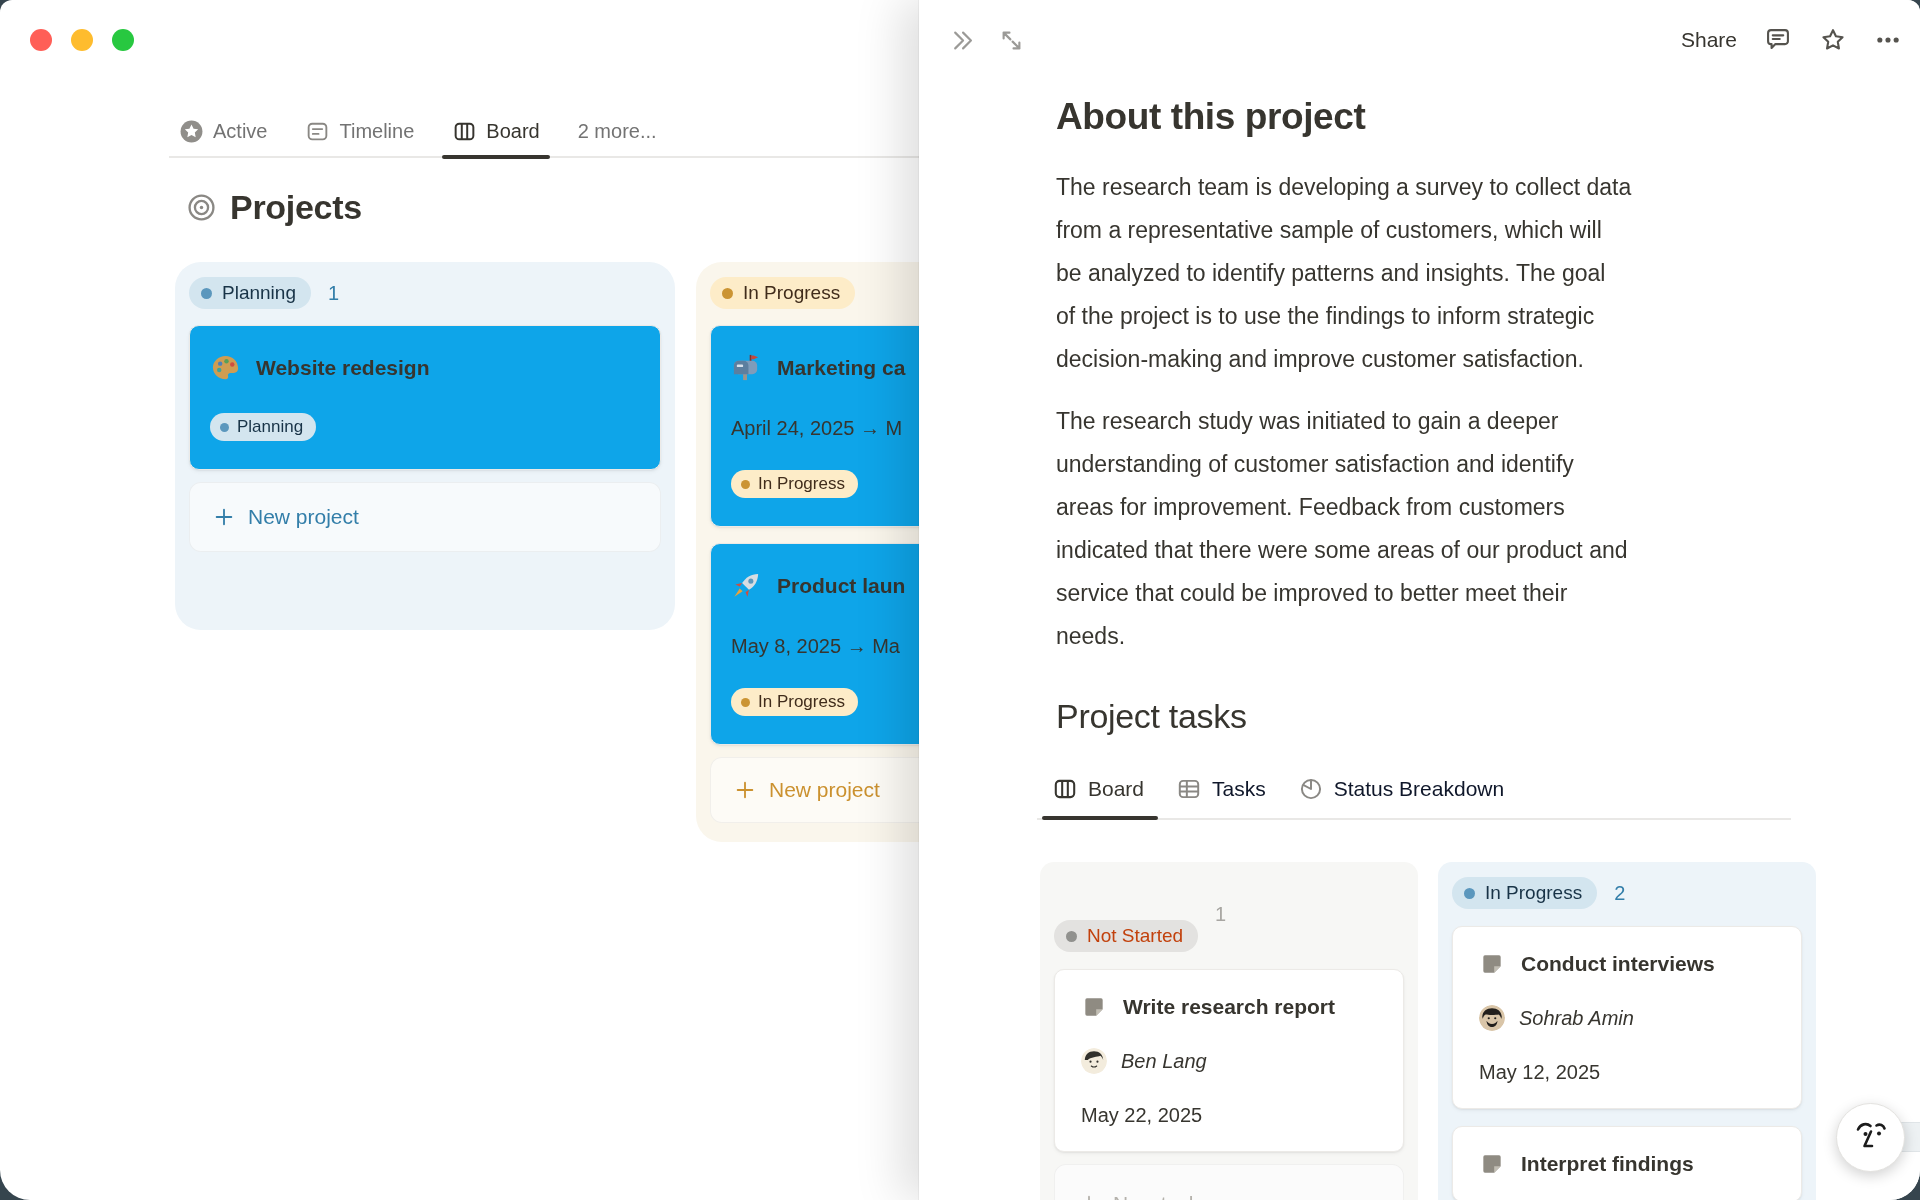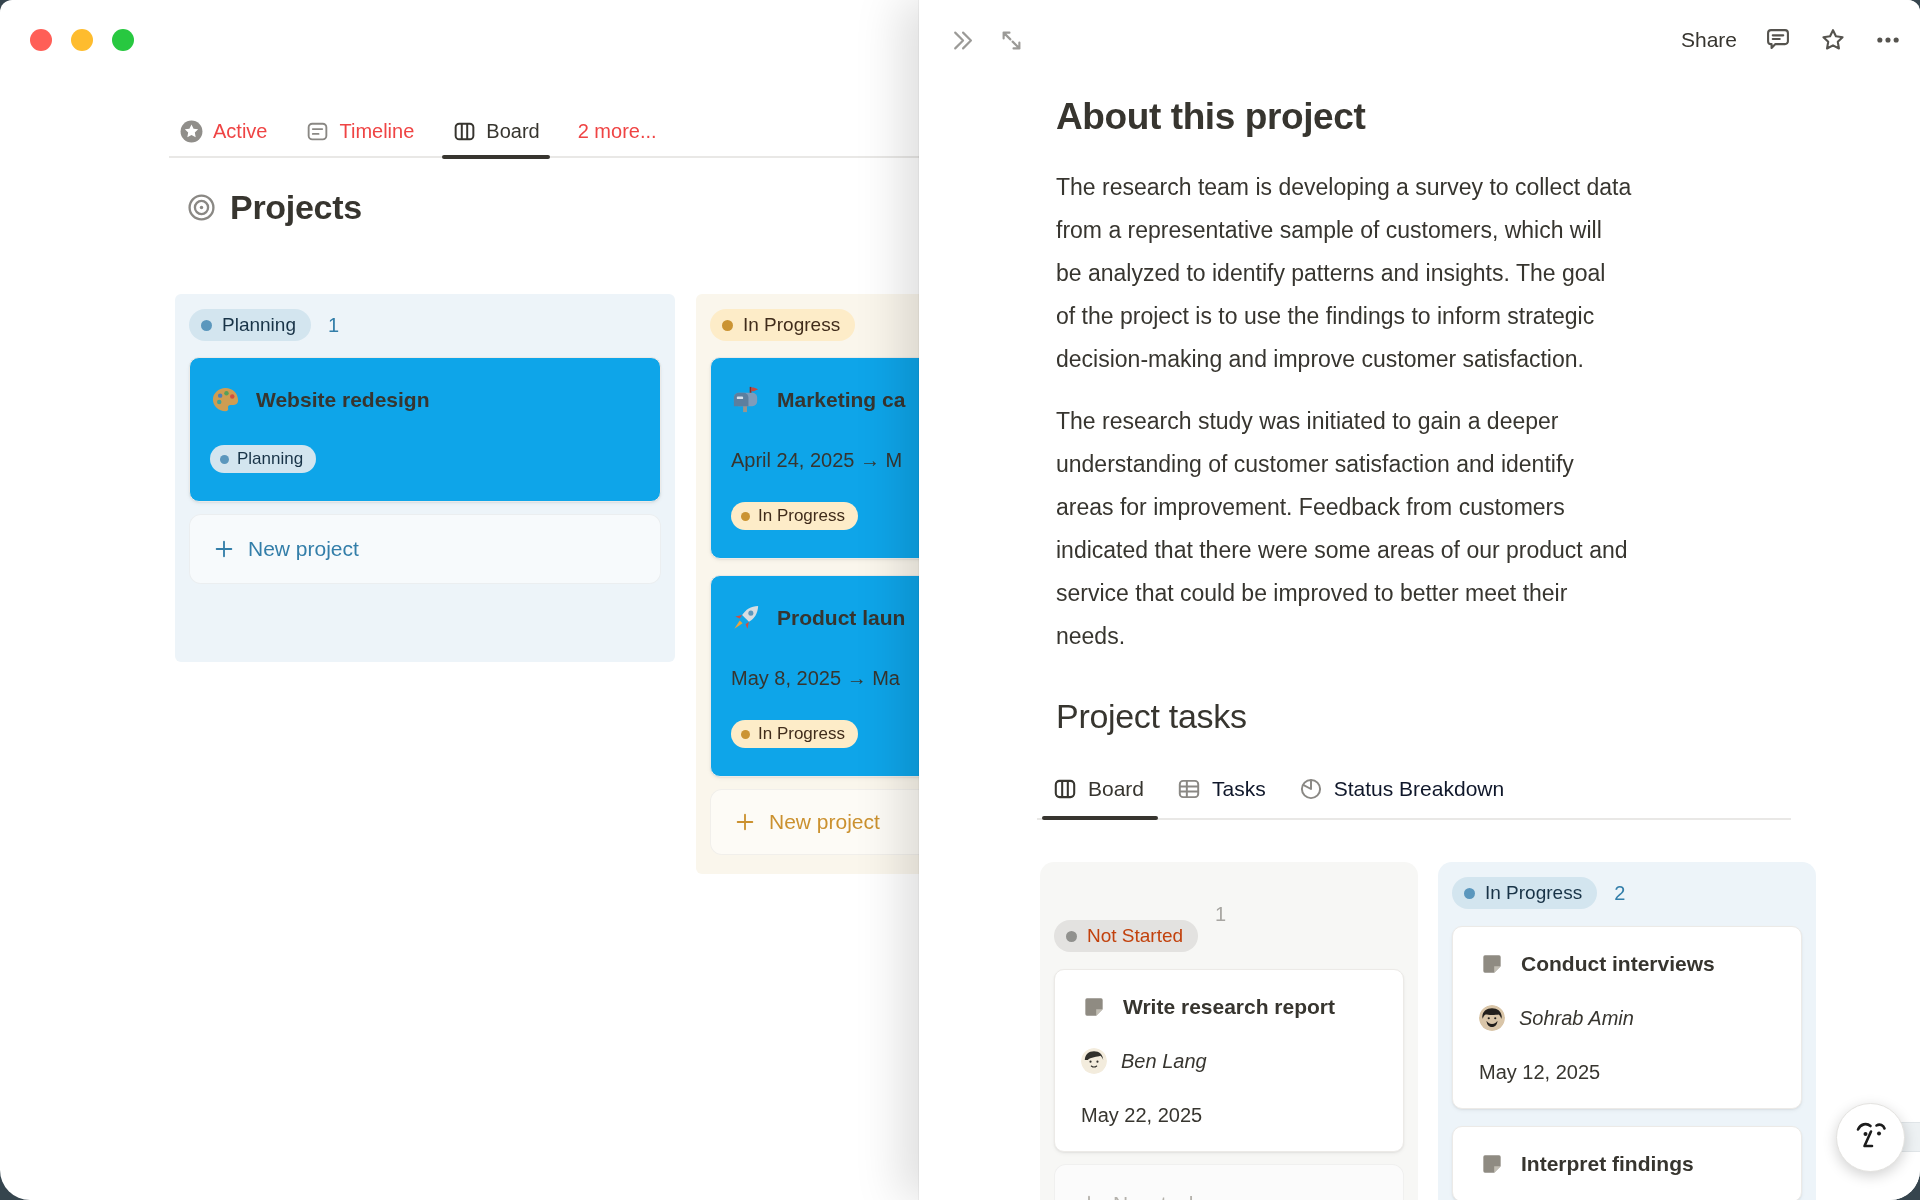--- a/index.html
+++ b/index.html
@@ -8,31 +8,31 @@
 
   .window { position:absolute; inset:0; background:#ffffff; border-radius:12px 12px 30px 30px; overflow:hidden; }
 
   
   .traffic { position:absolute; left:30px; top:29px; display:flex; gap:19px; }
   .tl { width:22px; height:22px; border-radius:50%; }
   .tl.red{ background:#ff5f57; } .tl.yellow{ background:#febc2e; } .tl.green{ background:#28c840; }
 
   
   .view-tabs { position:absolute; left:169px; top:106px; width:750px; height:52px; display:flex; gap:18px; border-bottom:2px solid #e9e8e6; }
-  .vtab { display:flex; align-items:center; gap:9px; padding:0 10px; font-size:20px; font-weight:500; color:#ef4444; position:relative; cursor:default; }
+  .vtab { display:flex; align-items:center; gap:9px; padding:0 10px; font-size:20px; font-weight:500; color:#737373; position:relative; cursor:default; }
   .vtab.active { color:#37352f; }
   .vtab.active::after { content:""; position:absolute; left:0; right:0; bottom:-3px; height:4px; background:#37352f; border-radius:2px; }
   .vtab svg { flex:0 0 auto; }
 
   .page-title { position:absolute; left:186px; top:188px; display:flex; align-items:center; gap:13px; }
   .page-title .txt { font-size:34px; font-weight:700; letter-spacing:-0.3px; }
 
   
   .board { position:absolute; left:175px; top:262px; width:1100px; height:760px; }
-  .bcol { position:absolute; top:0; width:500px; border-radius:6px; padding:15px 14px;margin-top:32px; }
+  .bcol { position:absolute; top:0; width:500px; border-radius:26px; padding:15px 14px; }
   .bcol.planning { left:0; height:368px; background:#edf4f9; }
   .bcol.inprog { left:521px; height:580px; background:#faf6ec; }
 
   .col-head { display:flex; align-items:center; }
   .pill { display:inline-flex; align-items:center; gap:10px; border-radius:999px; padding:5px 15px 5px 12px; font-size:19px; font-weight:500; }
   .pill .dot { width:11px; height:11px; border-radius:50%; }
   .pill.blue { background:#d3e5ef; color:#183347; } .pill.blue .dot{ background:#5b97bd; }
   .pill.yellow { background:#fdecc8; color:#402c1b; } .pill.yellow .dot{ background:#cb9433; }
   .pill.gray { background:#e3e2e0; color:#c2410c;margin-top:43px; } .pill.gray .dot{ background:#91918e; }
   .count { margin-left:17px; font-size:20px; }

